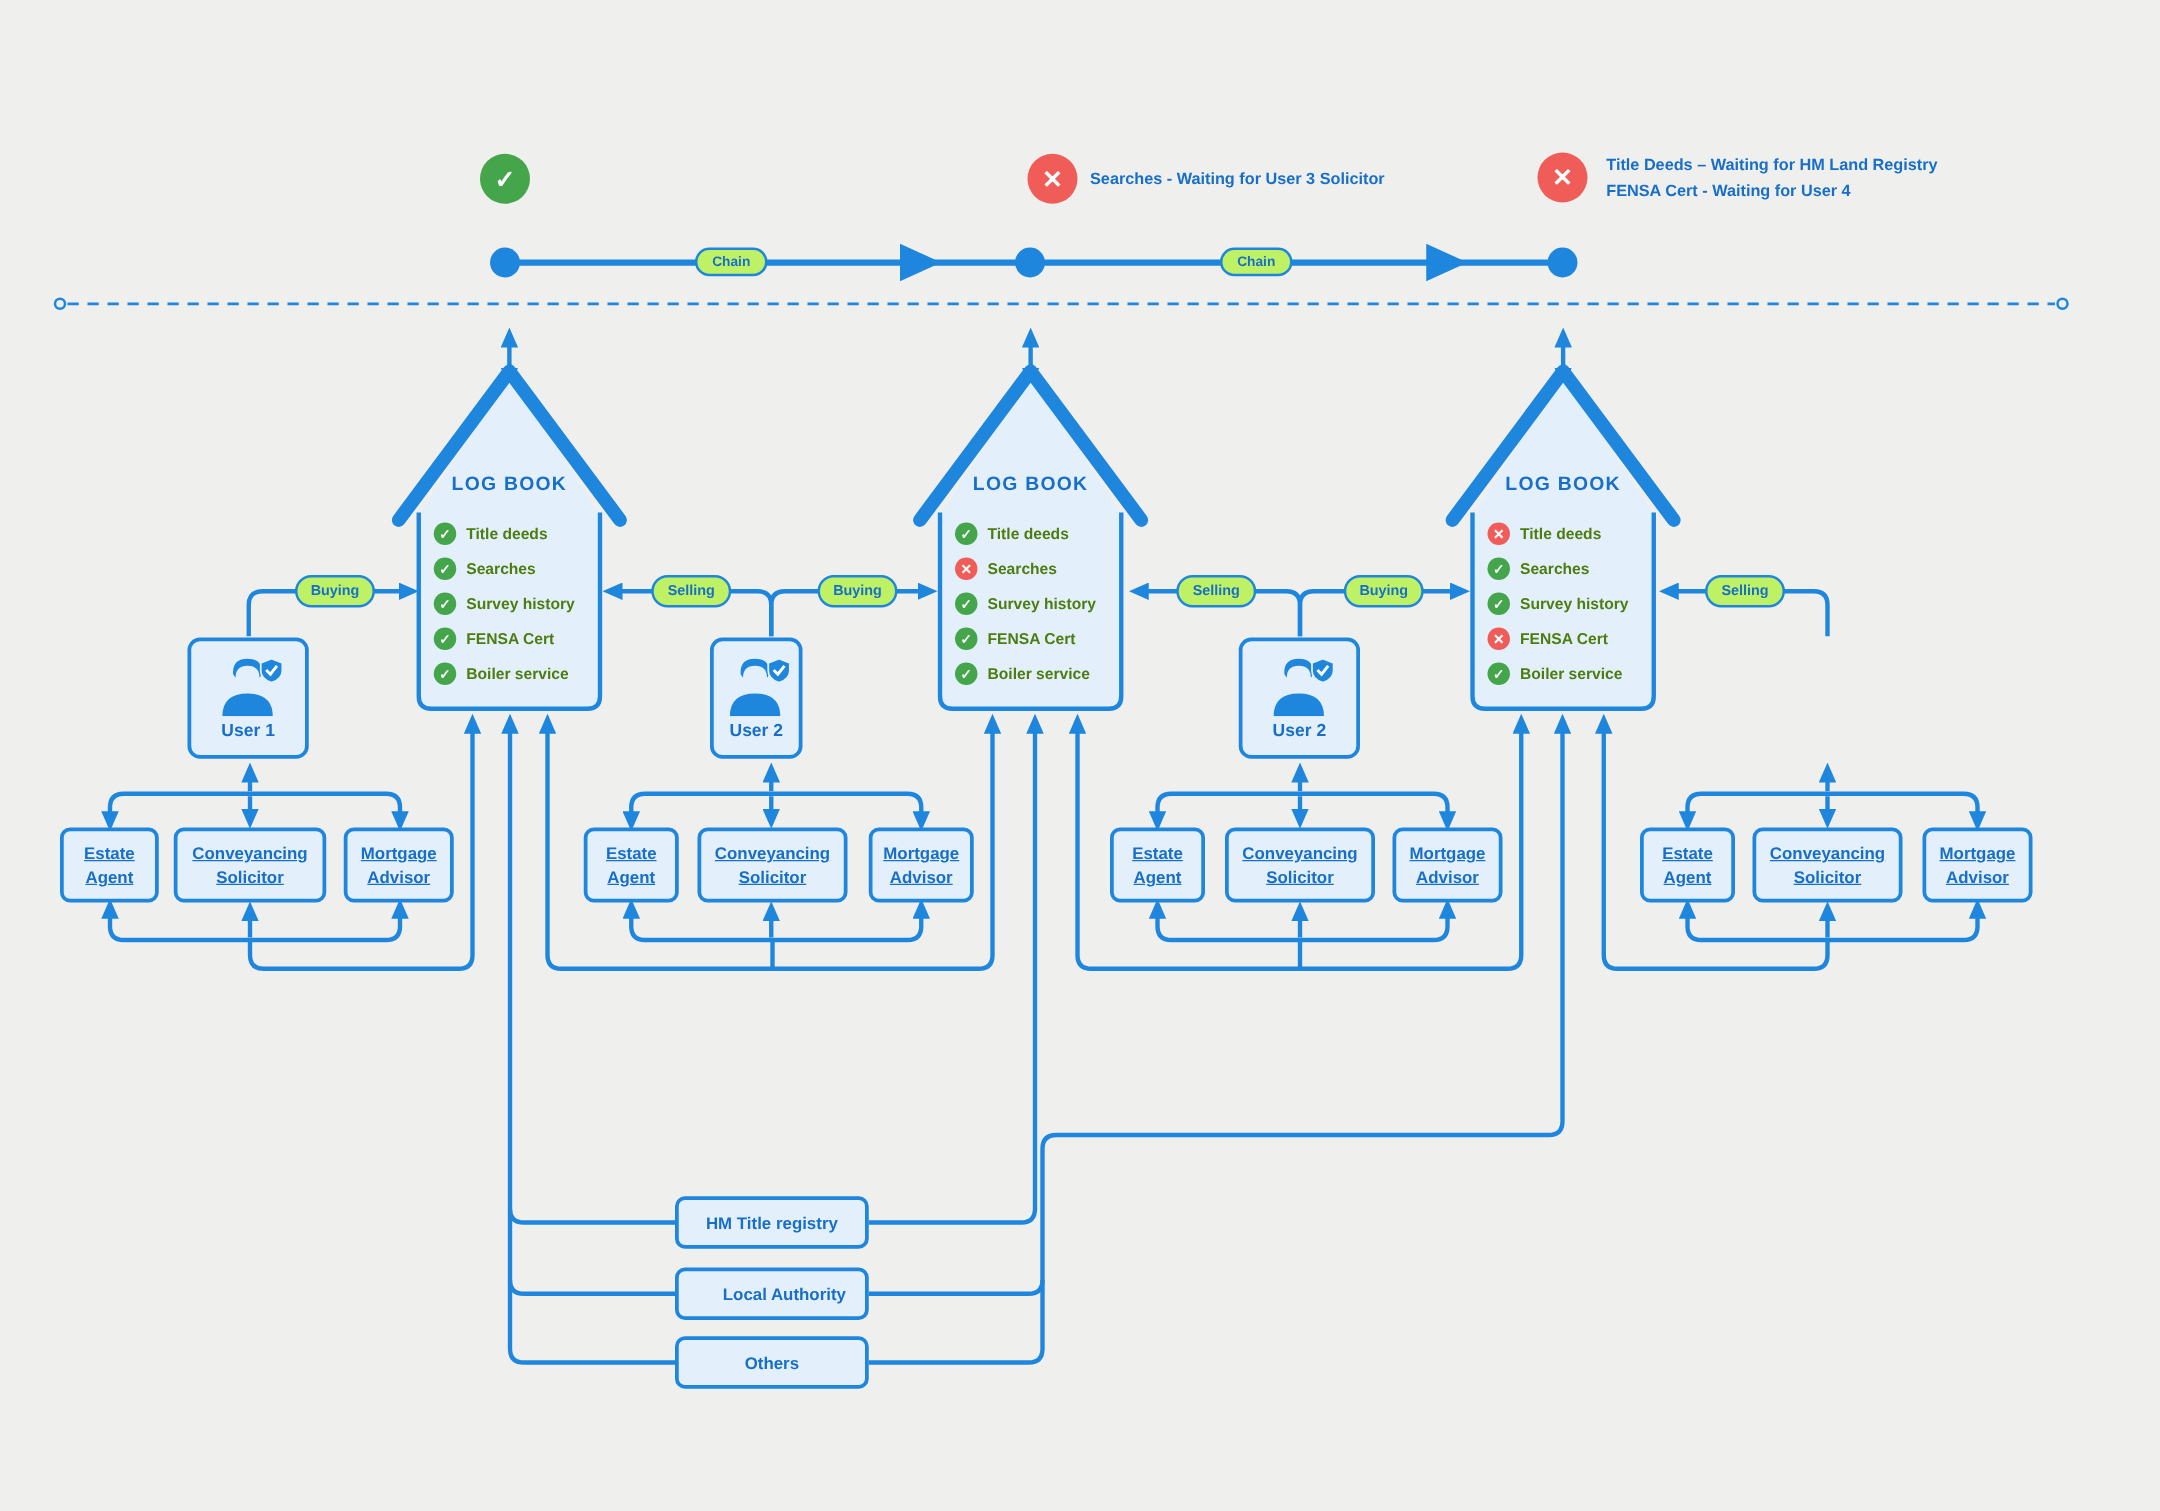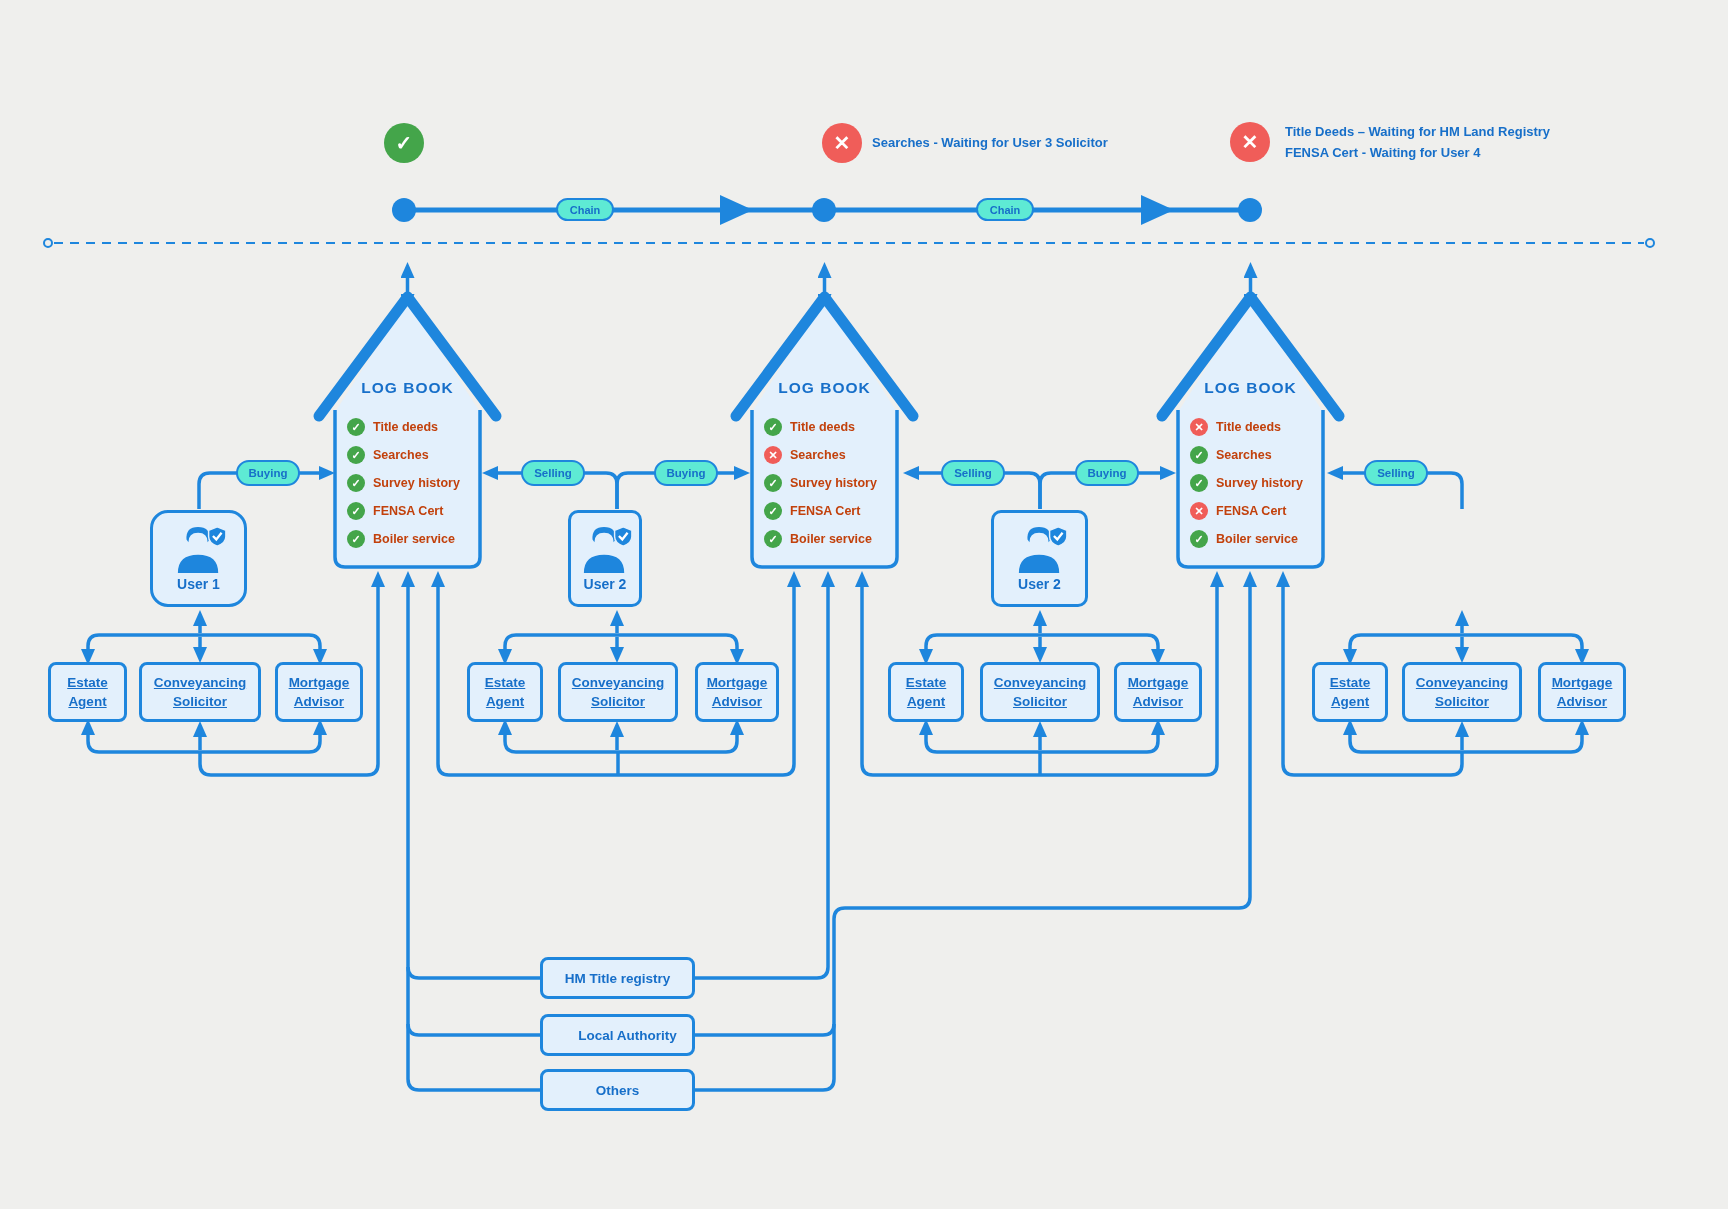--- a/index.html
+++ b/index.html
@@ -1,34 +1,34 @@
 <!DOCTYPE html>
 <html><head>
 <meta charset="utf-8">
 <style>
   html,body{margin:0;padding:0;background:#efefed;}
   #canvas{position:relative;width:1728px;height:1209px;background:#efefed;
     font-family:"Liberation Sans",sans-serif;overflow:hidden;margin-top:20px;}
   svg.layer{position:absolute;left:0;top:0;}
   .ln{stroke:#1e86dd;stroke-width:3.5;fill:none;stroke-linejoin:round;}
   .pill{position:absolute;display:flex;align-items:center;justify-content:center;
-    background:#5eead4;border:2.5px solid #1e86dd;border-radius:13px;color:#176fc9;
+    background:#bef264;border:2.5px solid #1e86dd;border-radius:13px;color:#176fc9;
     font-weight:bold;font-size:11.5px;box-sizing:border-box;white-space:nowrap;}
   .chainpill{border-radius:12px;border-width:2px;font-size:11px;}
   .box{position:absolute;display:flex;flex-direction:column;align-items:center;justify-content:center;
     background:#e3f0fc;border:3px solid #1e86dd;border-radius:8px;color:#176fc9;font-weight:bold;
     text-align:center;box-sizing:border-box;}
   .svc{font-size:13.5px;line-height:1.42;text-decoration:underline;}
   .reg{font-size:13.5px;}
   .userbox{border-radius:10px;border-width:3.5px;justify-content:flex-start;padding-top:12px;}
   .userbox .ulabel{font-size:14px;margin-top:3px;}
   .hbtitle{position:absolute;color:#176fc9;font-weight:bold;font-size:15.5px;letter-spacing:1px;
     text-align:center;}
   .hl{position:absolute;display:flex;align-items:center;gap:8px;height:20px;}
-  .hl .lbl{color:#c2410c;font-weight:bold;font-size:12.5px;white-space:nowrap;}
+  .hl .lbl{color:#4d7c0f;font-weight:bold;font-size:12.5px;white-space:nowrap;}
   .sicon{width:18px;height:18px;border-radius:50%;display:flex;align-items:center;justify-content:center;
     color:#fff;font-size:11px;font-weight:bold;flex:0 0 18px;}
   .bigicon{position:absolute;width:40px;height:40px;border-radius:50%;display:flex;align-items:center;
     justify-content:center;color:#fff;font-size:20px;font-weight:bold;}
   .check-icon{background:#44a54a;}
   .cross-icon{background:#f05d59;}
   .check-icon::after{content:"\2713";}
   .cross-icon::after{content:"\2715";}
   .sttext{position:absolute;color:#176fc9;font-weight:bold;font-size:13px;line-height:21px;white-space:nowrap;}
 </style>
@@ -213,21 +213,21 @@
     </div>
 <div class="hl" style="left:1190px;top:481px;">
   <span class="sicon cross-icon"></span>
       <span class="lbl">FENSA Cert</span>
     </div>
 <div class="hl" style="left:1190px;top:509px;">
   <span class="sicon check-icon"></span>
       <span class="lbl">Boiler service</span>
     </div>
 
-<div class="box userbox" style="left:150px;top:490px;width:97px;height:97px;border-radius:18px;">
+<div class="box userbox" style="left:150px;top:490px;width:97px;height:97px;">
   <svg width="58" height="48" viewBox="0 0 60 50">
     <path d="M8 50 Q8 31 29 31 Q50 31 50 50 Z" fill="#1e86dd"></path>
     <ellipse cx="29" cy="16" rx="11" ry="13" fill="#e3f0fc"></ellipse>
     <path d="M17 15 Q16 2 29 2 Q42 2 41 15 L39 18 Q39 8 29 8 Q19 8 19 18 Z" fill="#1e86dd"></path>
     <g transform="translate(40,2)">
       <path d="M9 0 L18 3.5 V10 Q18 17 9 20 Q0 17 0 10 V3.5 Z" fill="#1e86dd" stroke="#e3f0fc" stroke-width="1.5"></path>
       <path d="M4.5 9.5 L8 13 L13.5 6" stroke="#fff" stroke-width="2.4" fill="none"></path>
     </g>
   </svg>
   <div class="ulabel">User 1</div>

